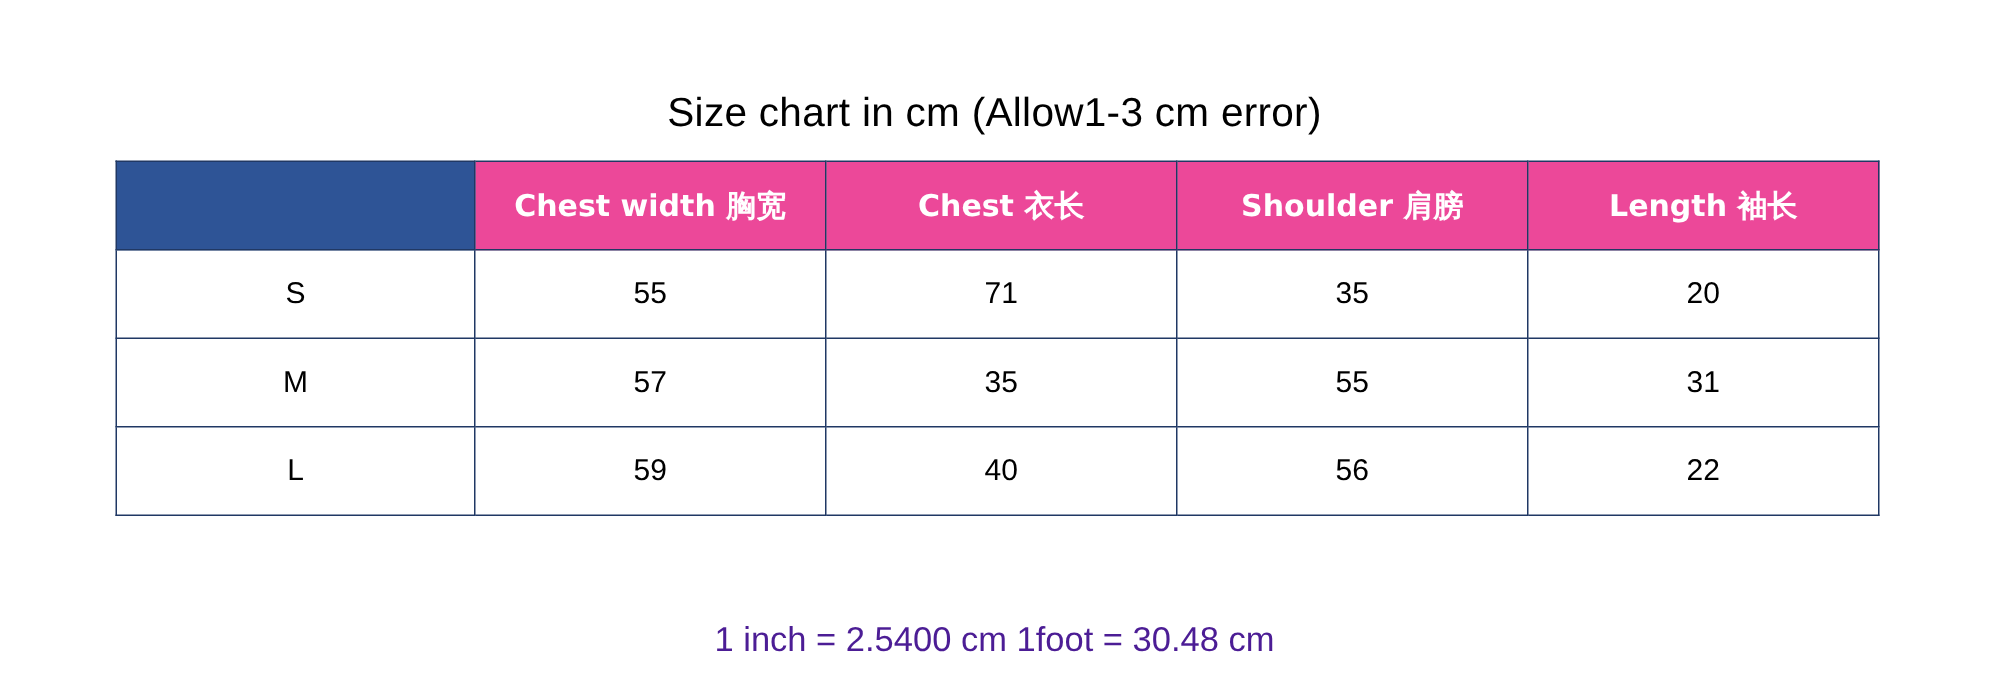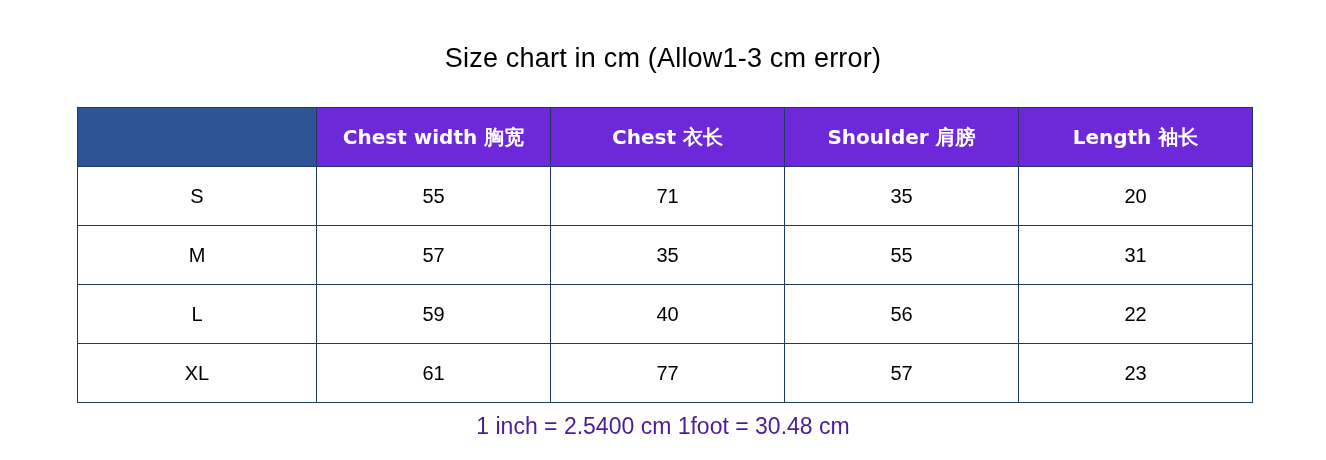--- a/index.html
+++ b/index.html
@@ -15,21 +15,21 @@
     overflow: hidden;
   }
   .wrap {
     width: 1326px;
     height: 460px;
     position: relative;
     box-sizing: border-box;
   }
   .chart-title {
     position: absolute;
-    top: 43px;
+    top: 60px;
     left: 0;
     width: 1326px;
     text-align: center;
     font-size: 27px;
     font-weight: 400;
     color: #000000;
     letter-spacing: 0.2px;
   }
   .table-area {
     position: absolute;
@@ -43,21 +43,21 @@
     table-layout: fixed;
   }
   table.size-table th,
   table.size-table td {
     border: 1px solid #203864;
     text-align: center;
     vertical-align: middle;
     padding: 0;
   }
   table.size-table thead th {
-    background: #6d28d9;
+    background: #ec4899;
     color: #ffffff;
     height: 58px;
     font-size: 20px;
     font-weight: bold;
   }
   table.size-table thead th.corner {
     background: #2e5496;
   }
   table.size-table tbody td {
     height: 58px;
@@ -113,26 +113,19 @@
           <td class="col-data">55</td>
           <td class="col-data">31</td>
         </tr>
         <tr>
           <td class="col-size">L</td>
           <td class="col-data">59</td>
           <td class="col-data">40</td>
           <td class="col-data">56</td>
           <td class="col-data">22</td>
         </tr>
-        <tr>
-          <td class="col-size">XL</td>
-          <td class="col-data">61</td>
-          <td class="col-data">77</td>
-          <td class="col-data">57</td>
-          <td class="col-data">23</td>
-        </tr>
       </tbody>
     </table>
   </div>
 
   <div class="footnote">1 inch = 2.5400 cm 1foot = 30.48 cm</div>
 
 </div>
 
 </body></html>

